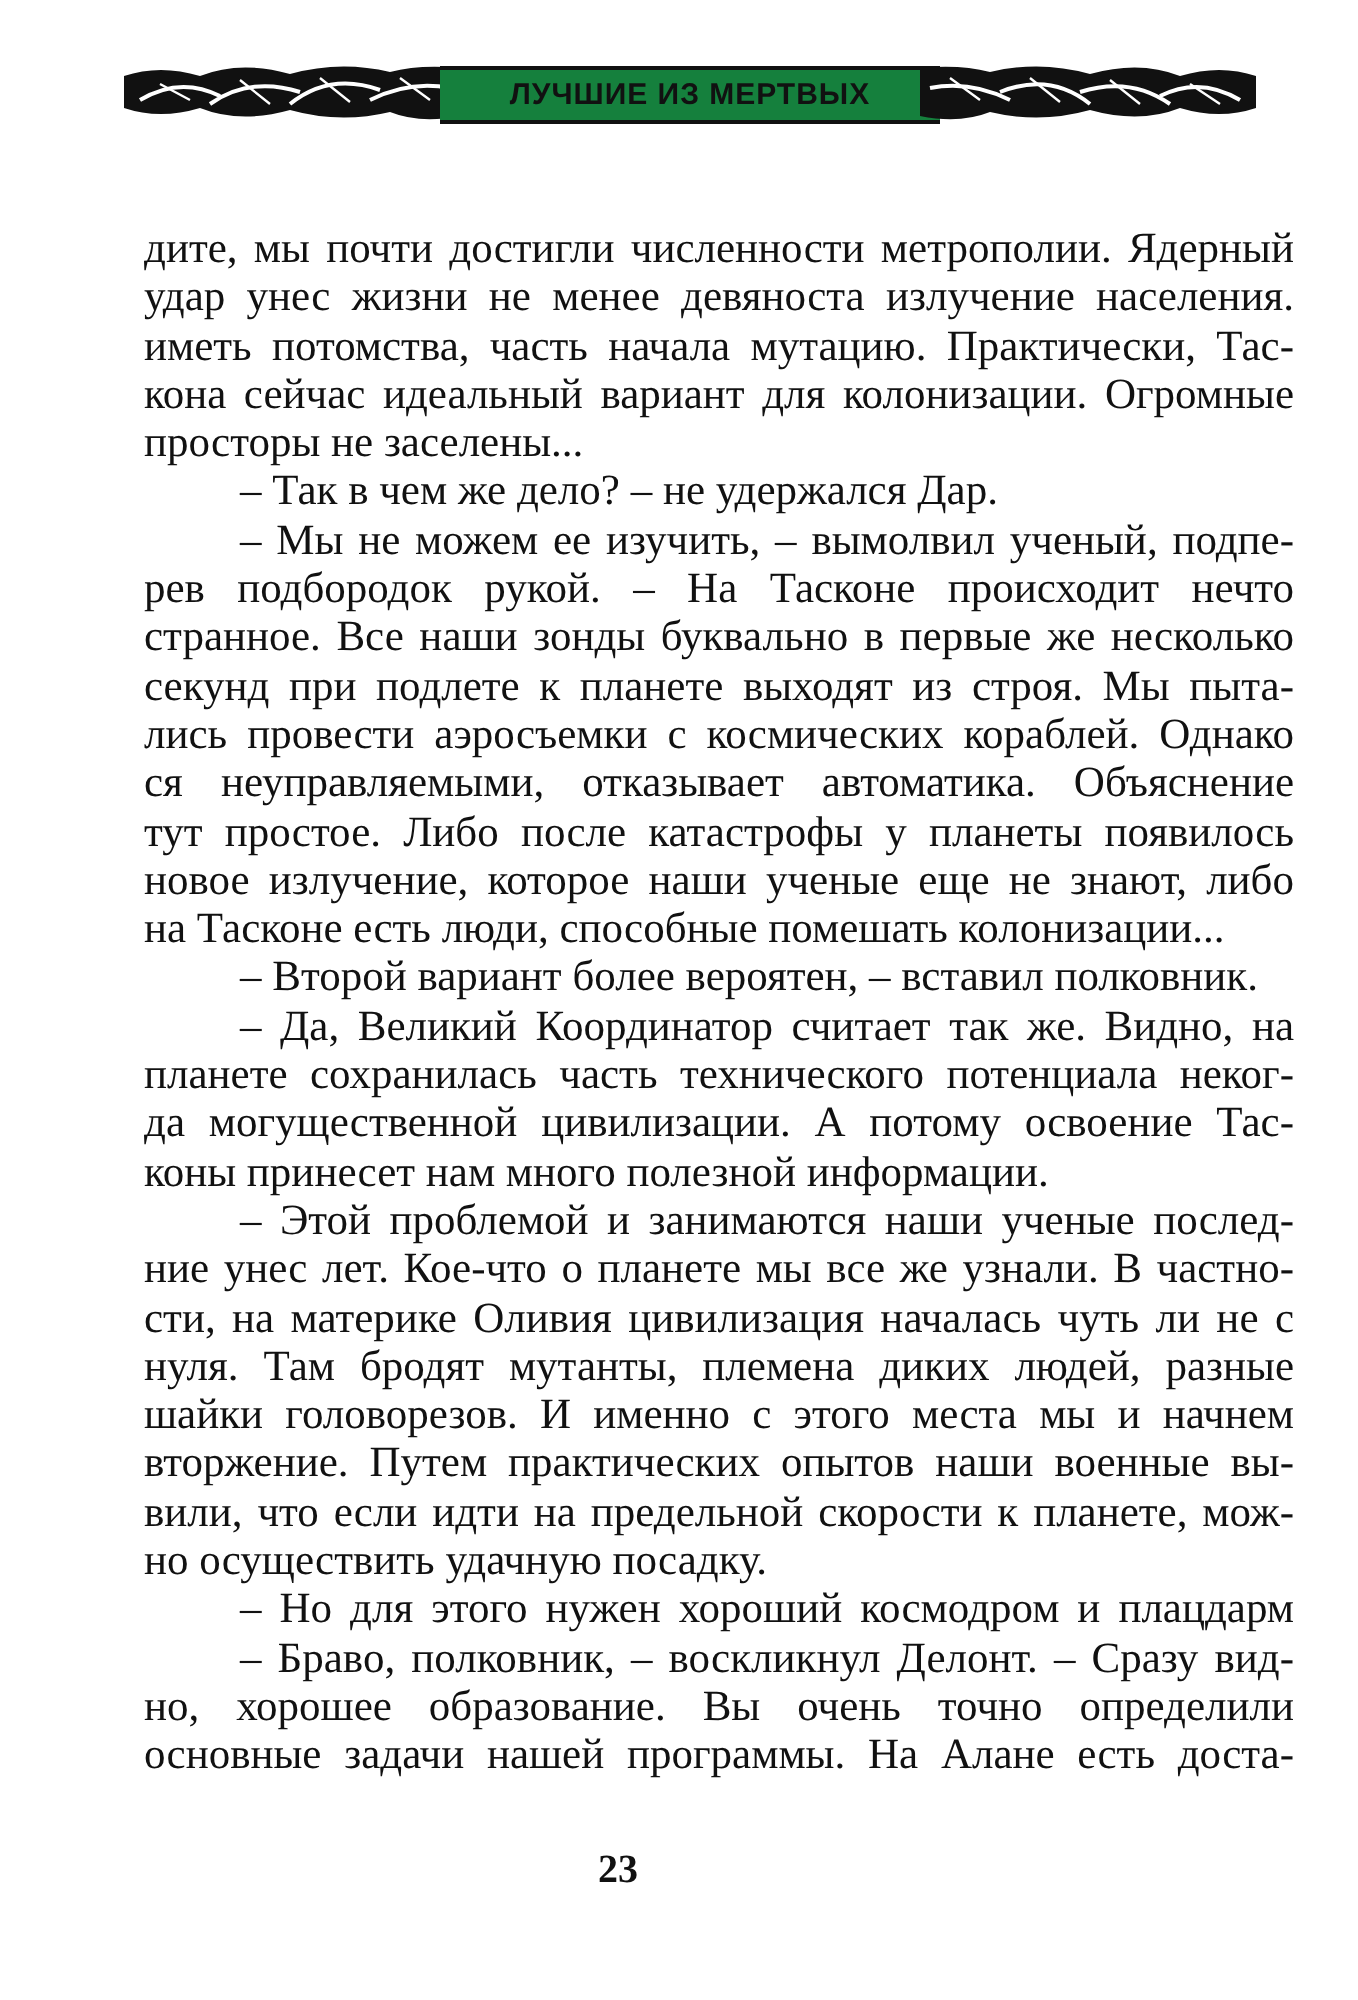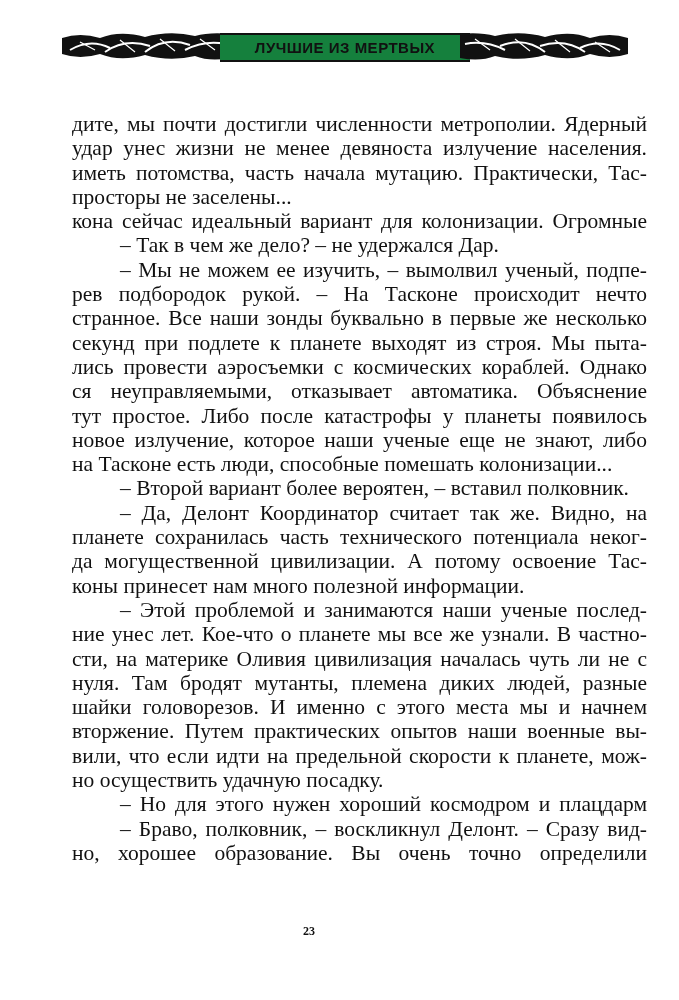--- a/index.html
+++ b/index.html
@@ -70,21 +70,21 @@
     .line.indent {
       padding-left: 48px;
     }
     .page-number {
       position: absolute;
       left: 0;
       width: 618px;
       top: 924px;
       text-align: center;
       font-weight: bold;
-      font-size: 12px;
+      font-size: 20px;
     }
   </style>
 </head>
 <body>
 
 <div class="header">
   <svg class="ornament left" viewBox="0 0 170 32" preserveAspectRatio="none">
     <path d="M2,8 Q20,2 40,8 Q60,0 85,7 Q110,0 135,6 Q150,2 170,4 L170,28 Q150,32 135,26 Q110,32 85,25 Q60,32 40,24 Q20,30 2,24 Z" fill="#111"></path>
     <path d="M10,20 Q30,8 50,18 M45,22 Q65,8 90,16 M85,22 Q105,6 130,15 M125,20 Q145,10 165,14" stroke="#fff" stroke-width="2" fill="none"></path>
     <path d="M20,12 L35,20 M60,10 L75,22 M100,9 L115,21 M140,9 L155,20" stroke="#fff" stroke-width="1.2" fill="none"></path>
@@ -96,43 +96,44 @@
     <path d="M0,4 Q20,2 35,6 Q60,0 85,7 Q110,0 130,8 Q150,2 168,8 L168,24 Q150,30 130,24 Q110,32 85,25 Q60,32 35,26 Q20,32 0,28 Z" fill="#111"></path>
     <path d="M5,14 Q25,10 45,20 M40,16 Q65,6 85,22 M80,16 Q105,8 125,22 M120,18 Q140,8 160,20" stroke="#fff" stroke-width="2" fill="none"></path>
     <path d="M15,9 L30,20 M55,9 L70,21 M95,10 L110,22 M135,12 L150,22" stroke="#fff" stroke-width="1.2" fill="none"></path>
   </svg>
 </div>
 
 <div class="text-block" id="text-block">
     <span class="line">дите, мы почти достигли численности метрополии. Ядерный</span>
     <span class="line">удар унес жизни не менее девяноста излучение населения.</span>
     <span class="line">иметь потомства, часть начала мутацию. Практически, Тас-</span>
+    <span class="line">кона сейчас идеальный вариант для колонизации. Огромные</span>
     <span class="line last">просторы не заселены...</span>
-    <span class="line">кона сейчас идеальный вариант для колонизации. Огромные</span>
     <span class="line indent last">– Так в чем же дело? – не удержался Дар.</span>
     <span class="line indent">– Мы не можем ее изучить, – вымолвил ученый, подпе-</span>
     <span class="line">рев подбородок рукой. – На Тасконе происходит нечто</span>
     <span class="line">странное. Все наши зонды буквально в первые же несколько</span>
     <span class="line">секунд при подлете к планете выходят из строя. Мы пыта-</span>
     <span class="line">лись провести аэросъемки с космических кораблей. Однако</span>
     <span class="line">ся неуправляемыми, отказывает автоматика. Объяснение</span>
     <span class="line">тут простое. Либо после катастрофы у планеты появилось</span>
     <span class="line">новое излучение, которое наши ученые еще не знают, либо</span>
     <span class="line last">на Тасконе есть люди, способные помешать колонизации...</span>
     <span class="line indent last">– Второй вариант более вероятен, – вставил полковник.</span>
-    <span class="line indent">– Да, Делонт Координатор считает так же. Видно, на</span>
+    <span class="line indent">– Да, Великий Координатор считает так же. Видно, на</span>
     <span class="line">планете сохранилась часть технического потенциала неког-</span>
     <span class="line">да могущественной цивилизации. А потому освоение Тас-</span>
     <span class="line last">коны принесет нам много полезной информации.</span>
     <span class="line indent">– Этой проблемой и занимаются наши ученые послед-</span>
     <span class="line">ние унес лет. Кое-что о планете мы все же узнали. В частно-</span>
     <span class="line">сти, на материке Оливия цивилизация началась чуть ли не с</span>
     <span class="line">нуля. Там бродят мутанты, племена диких людей, разные</span>
     <span class="line">шайки головорезов. И именно с этого места мы и начнем</span>
     <span class="line">вторжение. Путем практических опытов наши военные вы-</span>
     <span class="line">вили, что если идти на предельной скорости к планете, мож-</span>
     <span class="line last">но осуществить удачную посадку.</span>
     <span class="line indent">– Но для этого нужен хороший космодром и плацдарм</span>
     <span class="line indent">– Браво, полковник, – воскликнул Делонт. – Сразу вид-</span>
     <span class="line">но, хорошее образование. Вы очень точно определили</span>
+    <span class="line">основные задачи нашей программы. На Алане есть доста-</span>
   </div>
 
 <div class="page-number">23</div>
 
 </body></html>

